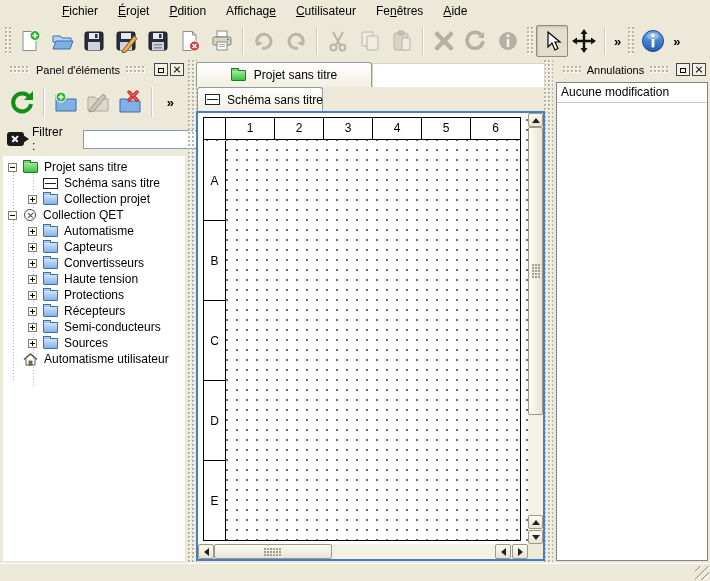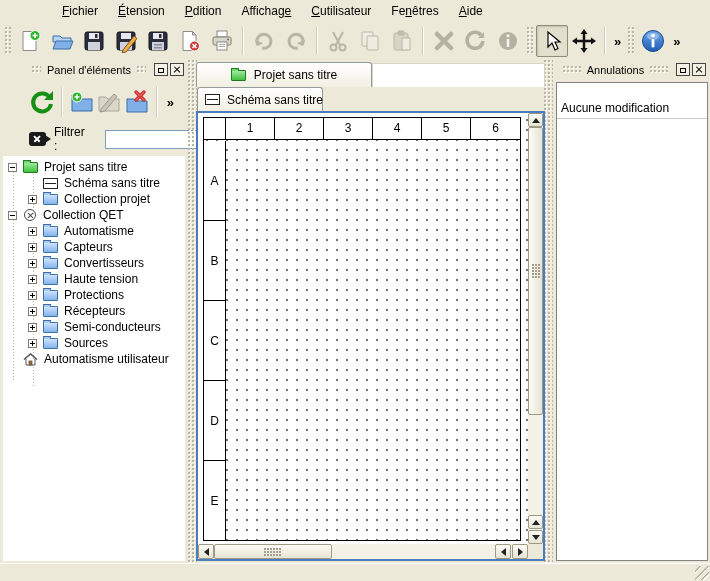--- a/index.html
+++ b/index.html
@@ -22,21 +22,21 @@
 
   
   .toolbar { position:absolute; top:22px; left:0; right:0; height:38px; display:flex; align-items:center; padding:0 2px; }
   .tb-handle { width:6px; height:28px; margin:0 3px; }
   .tb-btn { width:32px; height:32px; display:flex; align-items:center; justify-content:center; border:1px solid transparent; border-radius:2px; }
   .tb-btn.pressed { background:#e2dfcd; border:1px solid #8f8c77; box-shadow:inset 1px 1px 2px rgba(0,0,0,.15); }
   .tb-sep { width:2px; height:28px; margin:0 4px; border-left:1px solid #cfccbb; border-right:1px solid #ffffff; }
   .chev { font-weight:bold; font-size:13px; padding:0 4px; color:#000; }
 
   
-  .left-dock  { position:absolute; top:60px; left:0;   width:188px; bottom:18px;padding-left:22px; }
+  .left-dock  { position:absolute; top:60px; left:0;   width:188px; bottom:18px; }
   .right-dock { position:absolute; top:60px; left:553px; right:0;   bottom:18px; }
   .split-v { position:absolute; top:60px; bottom:18px; width:9px; }
   .split-left  { left:188px; }
   .split-right { left:544px; }
 
   .dock-titlebar { height:19px; display:flex; align-items:center; padding:0 4px; font-size:11px; }
   .dock-tex { flex:1; height:8px; margin:0 6px; }
   .dock-title { white-space:nowrap; }
   .dock-btn { width:14px; height:13px; margin-left:2px; border:1px solid #444; background:#f4f2e6; position:relative; flex:none; }
   .glyph-restore { position:absolute; left:3px; top:4px; width:6px; height:5px; border:1px solid #000; background:#f4f2e6; }
@@ -127,37 +127,37 @@
      background:linear-gradient(90deg,#fdfcf7,#e7e4d3); }
   .v-thumb .grip { position:absolute; left:3px; top:50%; width:8px; height:14px; margin-top:-7px; }
   .h-thumb { position:absolute; top:0; left:16px; width:118px; height:15px; border:1px solid #9d9a84; border-radius:2px;
      background:linear-gradient(#fdfcf7,#e7e4d3); }
   .h-thumb .grip { position:absolute; top:3px; left:50%; width:18px; height:8px; margin-left:-9px; }
   .grip { background-image:radial-gradient(circle at 1px 1px,#a39f8a 1px,rgba(0,0,0,0) 1.3px); background-size:3px 3px; }
   .sb-corner { position:absolute; right:0; bottom:0; width:15px; height:15px; background:#ece9d8; }
 
   
   .undo-list { position:absolute; left:3px; right:2px; top:22px; bottom:2px; background:#fff; border:1px solid #848284; }
-  .undo-item { padding:18px 4px 3px; border-bottom:1px solid #c9c9c9; }
+  .undo-item { padding:2px 4px 3px; border-bottom:1px solid #c9c9c9; }
 
   
   .statusbar { position:absolute; left:0; right:0; bottom:0; height:18px; background:#ece9d8; border-top:1px solid #fff; }
   .resize-grip { position:absolute; right:1px; bottom:1px; width:14px; height:14px;
      background:repeating-linear-gradient(135deg, rgba(0,0,0,0) 0 3px, #b7b4a2 3px 4.5px, #ffffff 4.5px 5.5px); }
 
   svg { display:block; }
 </style>
 </head>
 <body>
 
 <div class="app">
 
   <div class="menubar">
     <div class="menu-item"><span></span><u>F</u><span>ichier</span></div>
-    <div class="menu-item"><span></span><u>É</u><span>tension</span></div>
+    <div class="menu-item"><span></span><u>É</u><span>rojet</span></div>
     <div class="menu-item"><span></span><u>P</u><span>dition</span></div>
     <div class="menu-item"><span>Affichag</span><u>e</u><span></span></div>
     <div class="menu-item"><span></span><u>C</u><span>utilisateur</span></div>
     <div class="menu-item"><span>Fe</span><u>n</u><span>êtres</span></div>
     <div class="menu-item"><span></span><u>A</u><span>ide</span></div>
   </div>
 
   <div class="toolbar">
     <div class="tb-handle dots"></div>
 

